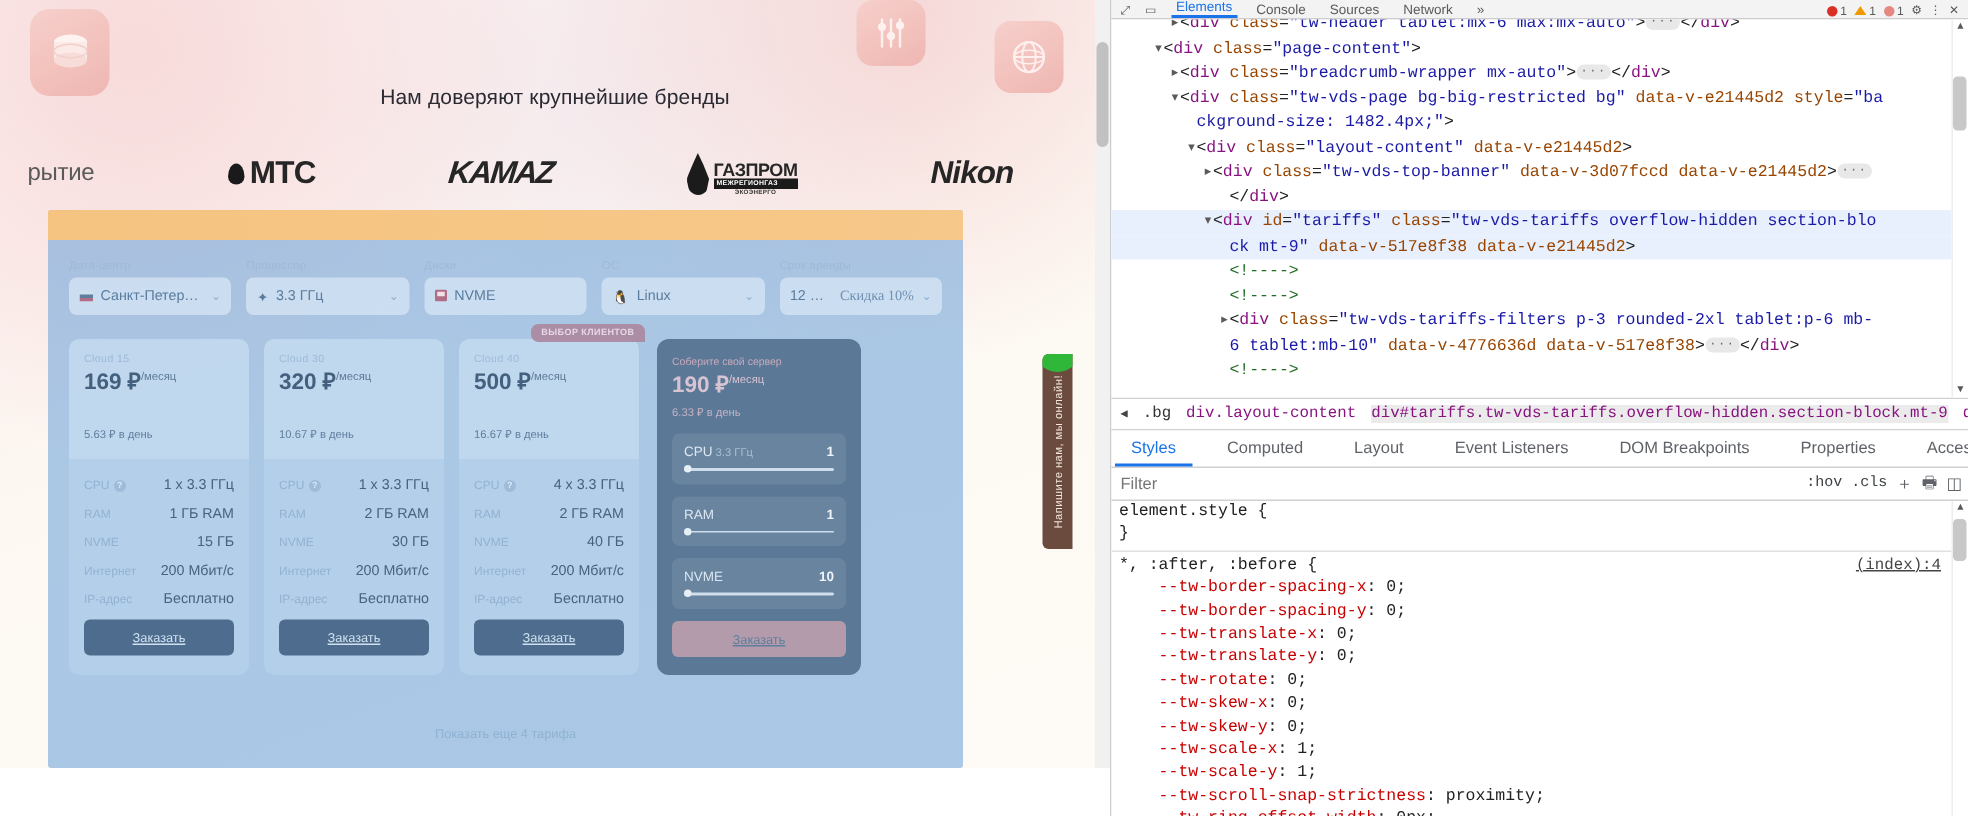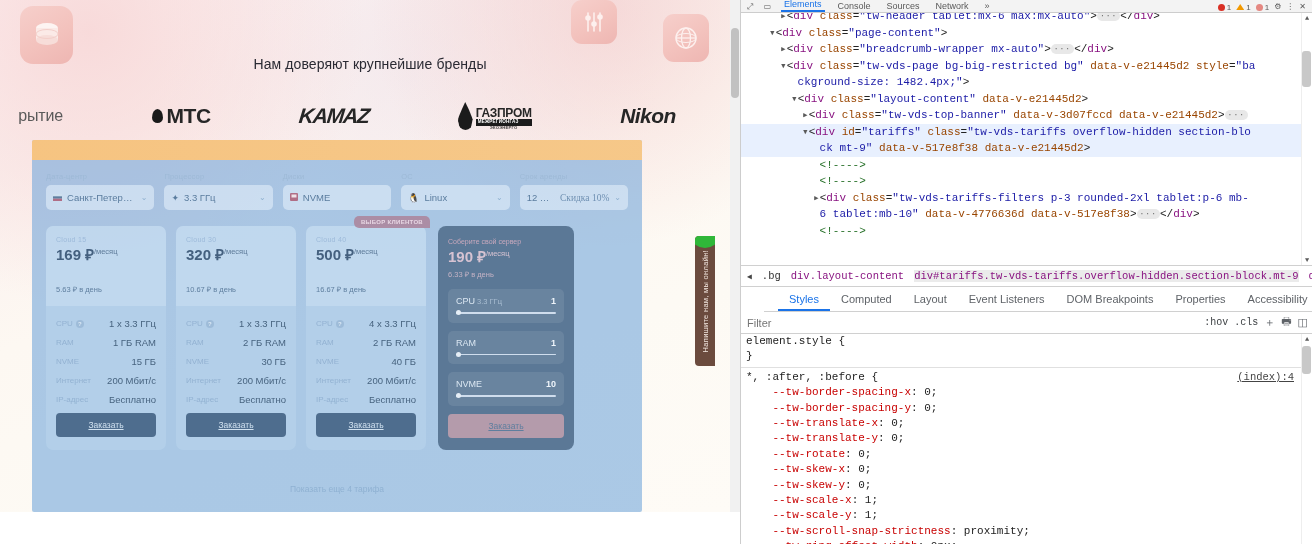--- a/index.html
+++ b/index.html
@@ -239,24 +239,23 @@
     font-family: "Liberation Mono", monospace; font-size: 10.5px; color: #881280;
     background: #fff; overflow: hidden; flex: 0 0 auto;
   }
   .bc-arrow { color: #444; font-size: 8px; }
   .bc-item { white-space: nowrap; }
   .bc-item.dark { color: #333; }
   .bc-item.sel2 { background: #ebebeb; }
 
   
   #dt-tabs {
-    height: 25px; display: flex; align-items: center; gap: 0;
-    border-bottom: 1px solid #d0d0d0; background: #fff; padding: 0 14px;
+    height: 25px; display: flex; align-items: center; gap: 12px;
+    border-bottom: 1px solid #d0d0d0; background: #fff; padding: 0 2px;
     flex: 0 0 auto;
-    margin-left: 23px;
   }
   .st-tab { font-size: 11px; color: #5f6368; padding: 0 11px; line-height: 24px; cursor: pointer; white-space: nowrap; }
   .st-tab.active { color: #1a73e8; box-shadow: inset 0 -2px 0 #1a73e8; }
 
   
   #dt-filter {
     height: 22px; display: flex; align-items: center; border-bottom: 1px solid #d0d0d0;
     background: #fff; padding: 0 4px 0 6px; gap: 6px; flex: 0 0 auto;
   }
   #dt-filter input {
@@ -595,20 +594,21 @@
 
     <div id="dom-tree">
       <div id="dom-lines-container">
           <div class="dom-line" style="padding-left: 39px; margin-top: -9px;"><span class="tri">▸</span><span class="pn">&lt;</span><span class="tw">div</span> <span class="at">class</span><span class="pn">=</span><span class="av">"tw-header tablet:mx-6 max:mx-auto"</span><span class="pn">&gt;</span><span class="ellip">···</span><span class="pn">&lt;/</span><span class="tw">div</span><span class="pn">&gt;</span></div>
           <div class="dom-line" style="padding-left: 28px;"><span class="tri">▾</span><span class="pn">&lt;</span><span class="tw">div</span> <span class="at">class</span><span class="pn">=</span><span class="av">"page-content"</span><span class="pn">&gt;</span></div>
           <div class="dom-line" style="padding-left: 39px;"><span class="tri">▸</span><span class="pn">&lt;</span><span class="tw">div</span> <span class="at">class</span><span class="pn">=</span><span class="av">"breadcrumb-wrapper mx-auto"</span><span class="pn">&gt;</span><span class="ellip">···</span><span class="pn">&lt;/</span><span class="tw">div</span><span class="pn">&gt;</span></div>
           <div class="dom-line" style="padding-left: 39px;"><span class="tri">▾</span><span class="pn">&lt;</span><span class="tw">div</span> <span class="at">class</span><span class="pn">=</span><span class="av">"tw-vds-page bg-big-restricted bg"</span> <span class="at">data-v-e21445d2</span> <span class="at">style</span><span class="pn">=</span><span class="av">"ba</span></div>
           <div class="dom-line" style="padding-left: 50px;"><span class="tri"> </span><span class="av">ckground-size: 1482.4px;"</span><span class="pn">&gt;</span></div>
           <div class="dom-line" style="padding-left: 50px;"><span class="tri">▾</span><span class="pn">&lt;</span><span class="tw">div</span> <span class="at">class</span><span class="pn">=</span><span class="av">"layout-content"</span> <span class="at">data-v-e21445d2</span><span class="pn">&gt;</span></div>
           <div class="dom-line" style="padding-left: 61px;"><span class="tri">▸</span><span class="pn">&lt;</span><span class="tw">div</span> <span class="at">class</span><span class="pn">=</span><span class="av">"tw-vds-top-banner"</span> <span class="at">data-v-3d07fccd</span> <span class="at">data-v-e21445d2</span><span class="pn">&gt;</span><span class="ellip">···</span></div>
+          <div class="dom-line" style="padding-left: 72px;"><span class="tri"> </span><span class="pn">&lt;/</span><span class="tw">div</span><span class="pn">&gt;</span></div>
           <div class="dom-line sel" style="padding-left: 61px;"><span class="tri">▾</span><span class="pn">&lt;</span><span class="tw">div</span> <span class="at">id</span><span class="pn">=</span><span class="av">"tariffs"</span> <span class="at">class</span><span class="pn">=</span><span class="av">"tw-vds-tariffs overflow-hidden section-blo</span></div>
           <div class="dom-line sel" style="padding-left: 72px;"><span class="tri"> </span><span class="av">ck mt-9"</span> <span class="at">data-v-517e8f38</span> <span class="at">data-v-e21445d2</span><span class="pn">&gt;</span></div>
           <div class="dom-line" style="padding-left: 72px;"><span class="tri"> </span><span class="cm">&lt;!----&gt;</span></div>
           <div class="dom-line" style="padding-left: 72px;"><span class="tri"> </span><span class="cm">&lt;!----&gt;</span></div>
           <div class="dom-line" style="padding-left: 72px;"><span class="tri">▸</span><span class="pn">&lt;</span><span class="tw">div</span> <span class="at">class</span><span class="pn">=</span><span class="av">"tw-vds-tariffs-filters p-3 rounded-2xl tablet:p-6 mb-</span></div>
           <div class="dom-line" style="padding-left: 72px;"><span class="tri"> </span><span class="av">6 tablet:mb-10"</span> <span class="at">data-v-4776636d</span> <span class="at">data-v-517e8f38</span><span class="pn">&gt;</span><span class="ellip">···</span><span class="pn">&lt;/</span><span class="tw">div</span><span class="pn">&gt;</span></div>
           <div class="dom-line" style="padding-left: 72px;"><span class="tri"> </span><span class="cm">&lt;!----&gt;</span></div>
         </div>
       <div id="dom-scroll">
         <div class="sb-arrow">▲</div>

